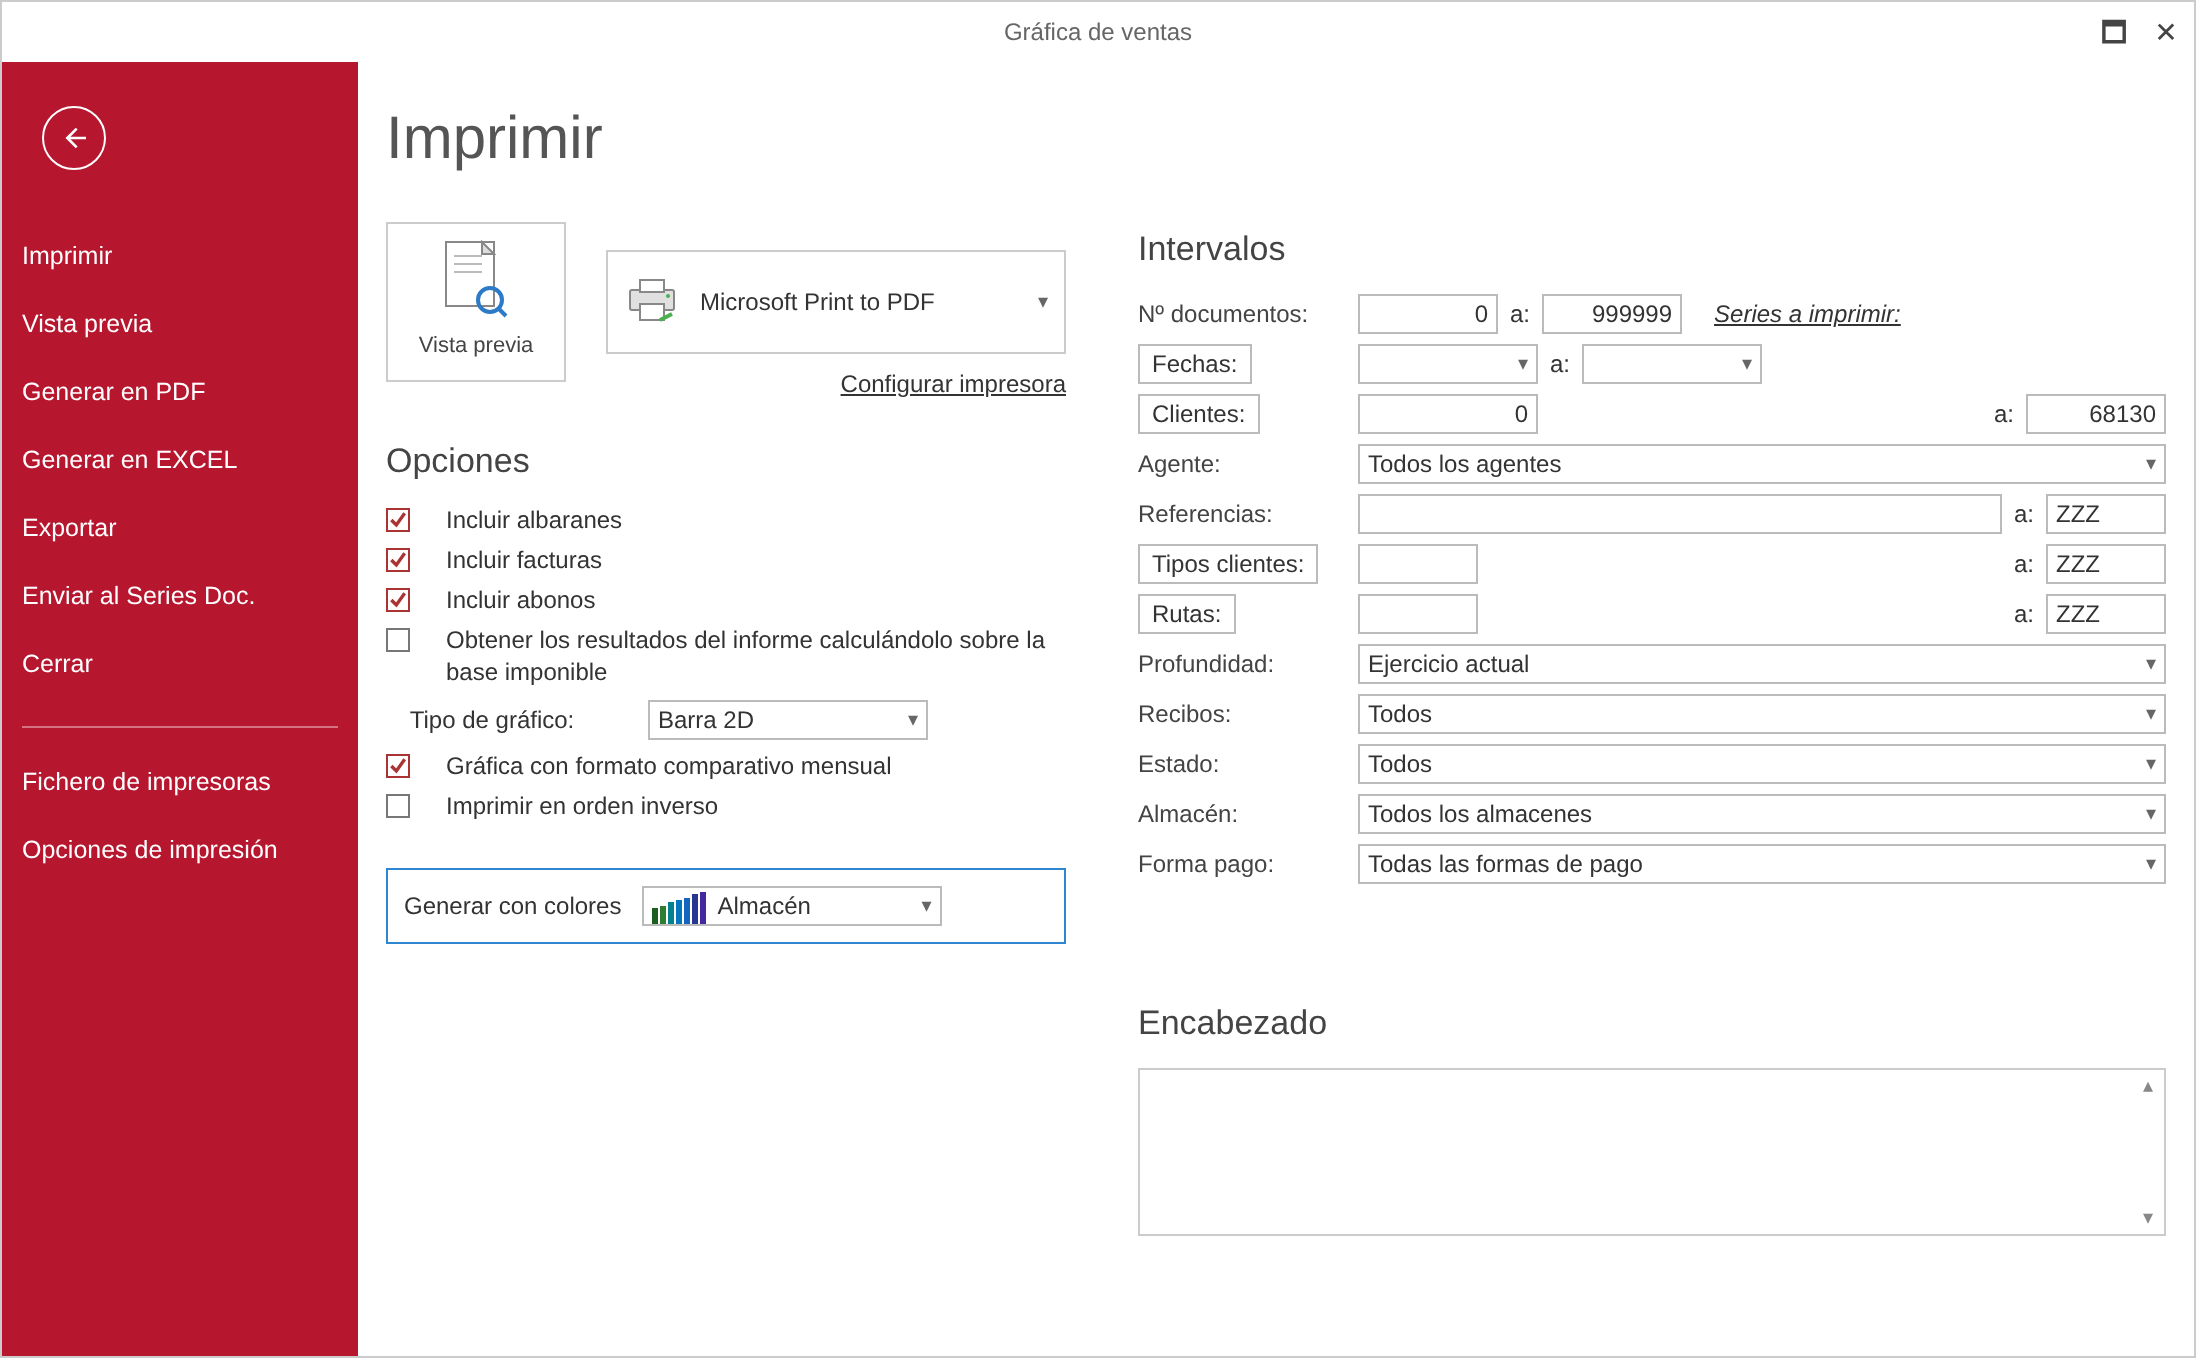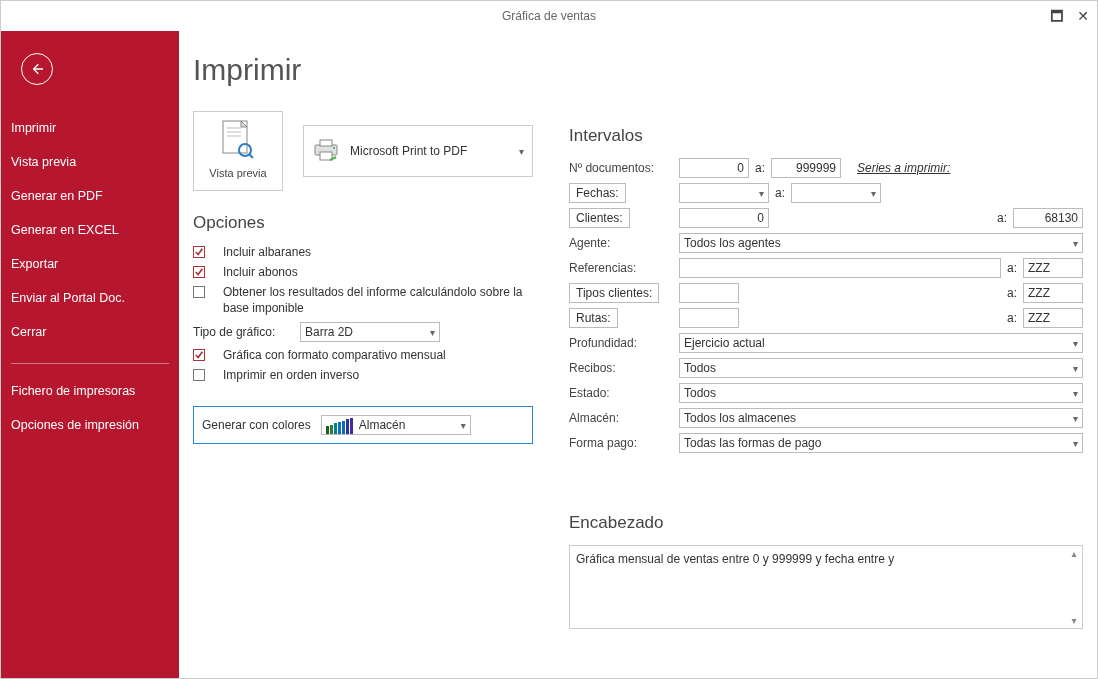--- a/index.html
+++ b/index.html
@@ -24,21 +24,21 @@
   .preview-box .label { font-size:11px; color:#444;}
   .printer-select { border:1px solid #ccc; height:52px; flex:1; display:flex; align-items:center; padding:0 8px; gap:10px; margin-top:14px;}
   .printer-select .dd { margin-left:auto; color:#666; font-size:10px;}
   .config-link { text-align:right; margin:8px 0 0 0; font-size:12px;}
   .config-link span { text-decoration:underline; color:#333; cursor:default;}
   h2.section { font-size:17px; font-weight:400; color:#444; margin:22px 0 12px 0;}
   .chk-row { display:flex; align-items:flex-start; gap:18px; margin-bottom:6px;}
   .chk { width:12px; height:12px; border:1px solid #a33; display:inline-flex; align-items:center; justify-content:center; flex-shrink:0; margin-top:1px;}
   .chk.unchecked { border-color:#777;}
   .chk svg { width:10px; height:10px; stroke:#a33; stroke-width:2; fill:none;}
-  .field-row { display:flex; align-items:center; gap:1px; margin-bottom:6px;}
+  .field-row { display:flex; align-items:center; gap:25px; margin-bottom:6px;text-align:center;}
   .field-row label { width:106px; font-size:12px;}
   .select-box { border:1px solid #bbb; height:20px; display:flex; align-items:center; padding:0 4px; font-size:12px; background:#fff; position:relative;}
   .select-box .dd { margin-left:auto; color:#666; font-size:10px; padding-left:6px;}
   .highlight-box { border:1.5px solid #2e86d0; padding:8px 8px; display:flex; align-items:center; gap:10px; margin-top:24px;}
   .color-bars { display:flex; gap:1px; align-items:flex-end; height:18px;}
   .color-bars span { width:3px; display:block;}
   .right-grid { display:grid; grid-template-columns:102px 1fr; row-gap:5px; column-gap:8px; align-items:center; font-size:12px;}
   .right-grid .lbl { color:#444;}
   .btn-like { border:1px solid #bbb; padding:2px 6px; font-size:12px; background:#fff; height:20px; display:inline-flex; align-items:center;}
   .input-box { border:1px solid #bbb; height:20px; padding:0 4px; font-size:12px; background:#fff; display:inline-flex; align-items:center;}
@@ -65,21 +65,21 @@
     <div class="back-btn">
       <svg viewBox="0 0 24 24">
           <path d="M14 5l-7 7 7 7M7 12h14"></path>
         </svg>
     </div>
     <div class="menu-item">Imprimir</div>
     <div class="menu-item">Vista previa</div>
     <div class="menu-item">Generar en PDF</div>
     <div class="menu-item">Generar en EXCEL</div>
     <div class="menu-item">Exportar</div>
-    <div class="menu-item">Enviar al Portal Doc.</div>
+    <div class="menu-item">Enviar al Series Doc.</div>
     <div class="menu-item">Cerrar</div>
     <div class="menu-sep"></div>
     <div class="menu-item">Fichero de impresoras</div>
     <div class="menu-item">Opciones de impresión</div>
   </div>
 
   <div class="main">
     <h1 class="page-title">Imprimir</h1>
 
     <div class="col-wrap">
@@ -107,32 +107,41 @@
                   <rect x="3" y="7" width="22" height="10" rx="1" fill="#e0e0e0" stroke="#888"></rect>
                   <rect x="8" y="2" width="12" height="6" fill="#fff" stroke="#888"></rect>
                   <rect x="8" y="14" width="12" height="8" fill="#fff" stroke="#888"></rect>
                   <circle cx="22" cy="10" r="1" fill="#4caf50"></circle>
                   <path d="M18 22 L24 19" stroke="#4caf50" stroke-width="2"></path>
                 </svg>
               </span>
               <span>Microsoft Print to PDF</span>
               <span class="dd">▾</span>
             </div>
+            <div class="config-link"><span>Configurar impresora</span></div>
           </div>
         </div>
 
         <h2 class="section">Opciones</h2>
 
         <div class="chk-row">
           <span class="chk">
               <svg viewBox="0 0 12 12">
                 <path d="M2 6l3 3 5-7"></path>
               </svg>
             </span>
           <span>Incluir albaranes</span>
+        </div>
+        <div class="chk-row">
+          <span class="chk">
+              <svg viewBox="0 0 12 12">
+                <path d="M2 6l3 3 5-7"></path>
+              </svg>
+            </span>
+          <span>Incluir facturas</span>
         </div>
         <div class="chk-row">
           <span class="chk">
               <svg viewBox="0 0 12 12">
                 <path d="M2 6l3 3 5-7"></path>
               </svg>
             </span>
           <span>Incluir abonos</span>
         </div>
         <div class="chk-row">
@@ -173,21 +182,21 @@
                 <span style="background: rgb(40, 53, 147); height: 15px;"></span>
                 <span style="background: rgb(69, 39, 160); height: 16.4px;"></span>
               </span>
             <span style="margin-left:6px;">Almacén</span>
             <span class="dd">▾</span>
           </div>
         </div>
       </div>
 
       <div class="right-col">
-        <h2 class="section" style="margin-top:15px;">Intervalos</h2>
+        <h2 class="section" style="margin-top:4px;">Intervalos</h2>
 
         <div class="right-grid">
           <div class="lbl">Nº documentos:</div>
           <div class="inline-flex">
             <span class="input-box val-right" style="width:70px;">0</span>
             <span>a:</span>
             <span class="input-box val-right" style="width:70px;">999999</span>
             <span class="link-u" style="margin-left:10px;font-style:italic;">Series a imprimir:</span>
           </div>
 
@@ -269,21 +278,20 @@
           <div class="select-box full-select">
               <span>Todas las formas de pago</span>
               <span class="dd">▾</span>
             </div>
         </div>
 
         <h2 class="section" style="margin-top:60px;">Encabezado</h2>
 
 
         <div class="header-textarea">
-          <span>Gráfica mensual de ventas entre 0 y 999999 y fecha entre  y</span>
           <div class="header-scroll">
             <span>▴</span>
             <span>▾</span>
           </div>
         </div>
       </div>
     </div>
   </div>
 </div>
 

